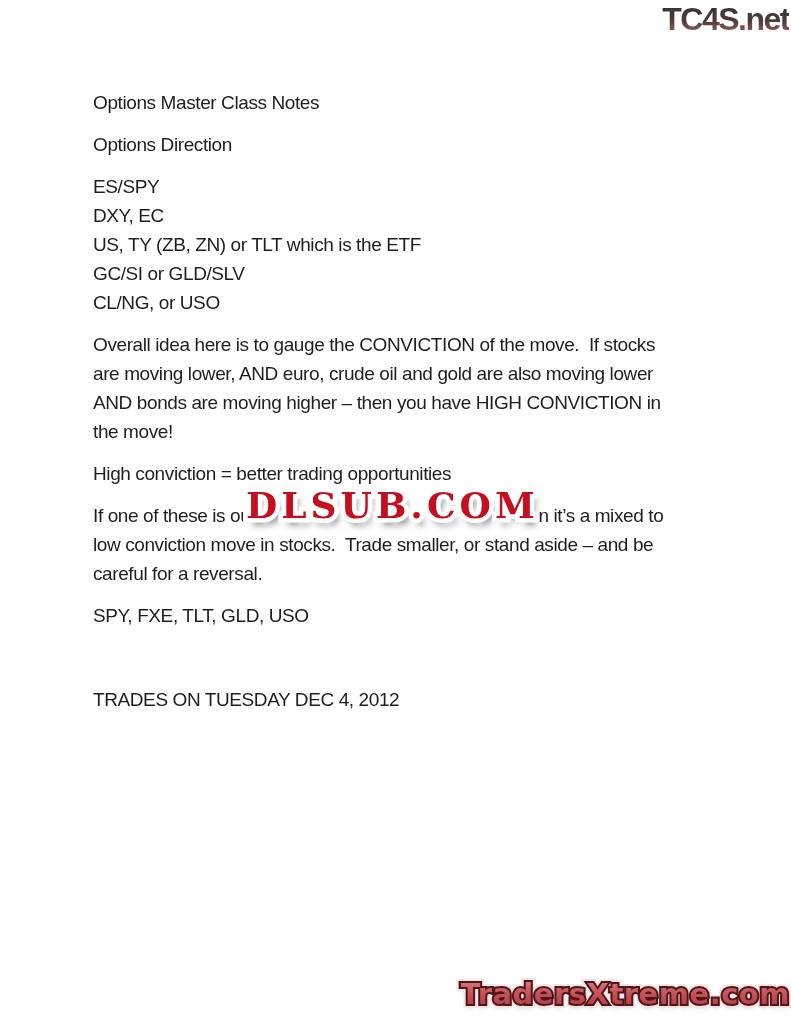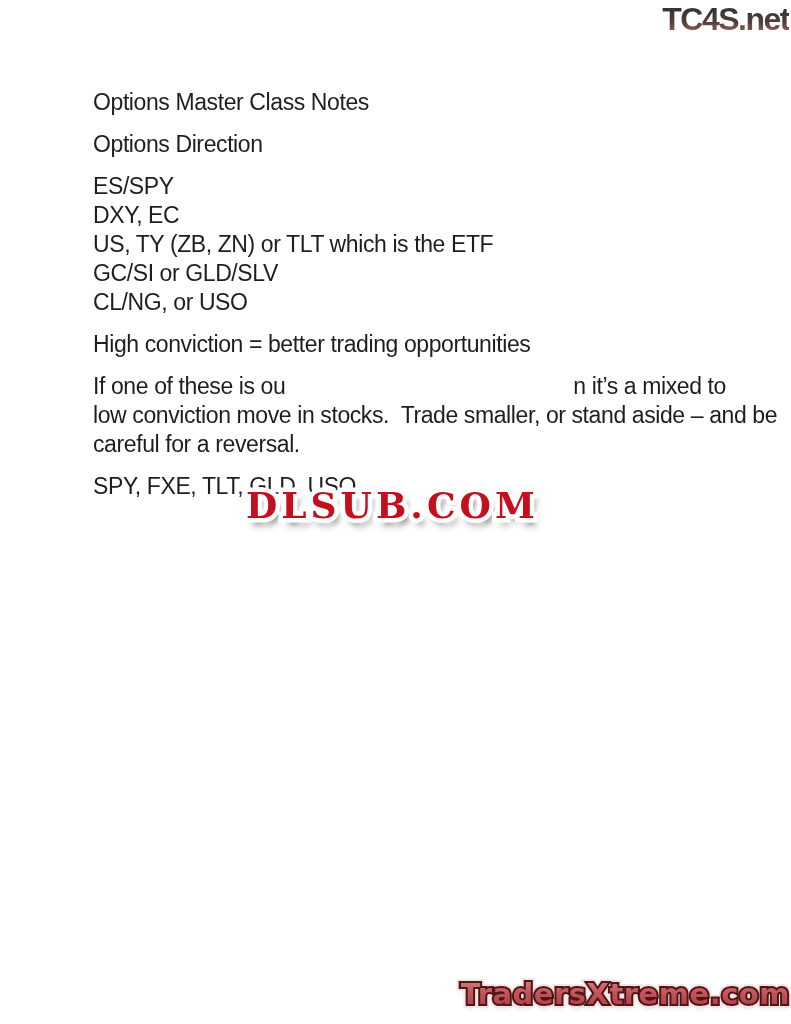--- a/index.html
+++ b/index.html
@@ -14,21 +14,21 @@
     overflow: hidden;
     font-family: "Liberation Sans", sans-serif;
   }
 
   
   .doc {
     position: absolute;
     left: 93px;
     top: 88px;
     width: 698px;
-    font-size: 23px;
+    font-size: 19px;
     line-height: 29px;
     letter-spacing: -0.4px;
     color: #1e1e1e;
   }
   .para {
     margin: 0 0 13px 0;
     white-space: pre-wrap;
   }
   .para.big-gap {
     margin-top: 55px;
@@ -133,29 +133,34 @@
   <div class="para">Options Master Class Notes</div>
 
   <div class="para">Options Direction</div>
 
   <div class="para">ES/SPY
 DXY, EC
 US, TY (ZB, ZN) or TLT which is the ETF
 GC/SI or GLD/SLV
 CL/NG, or USO</div>
 
+  <div class="para">Overall idea here is to gauge the CONVICTION of the move.  If stocks
+are moving lower, AND euro, crude oil and gold are also moving lower
+AND bonds are moving higher – then you have HIGH CONVICTION in
+the move!</div>
 
   <div class="para">High conviction = better trading opportunities</div>
 
   <div class="para"><span>If one of these is ou</span><span class="wm-gap"></span><span>n it’s a mixed to</span><span>
 low conviction move in stocks.  Trade smaller, or stand aside – and be
 careful for a reversal.</span></div>
 
   <div class="para">SPY, FXE, TLT, GLD, USO</div>
 
+  <div class="para big-gap">TRADES ON TUESDAY DEC 4, 2012</div>
 
 
 
 </div>
 
 <div class="dlsub">
   <span class="dlsub-outline">DLSUB.COM</span>
   <span class="dlsub-fill">DLSUB.COM</span>
 </div>
 

